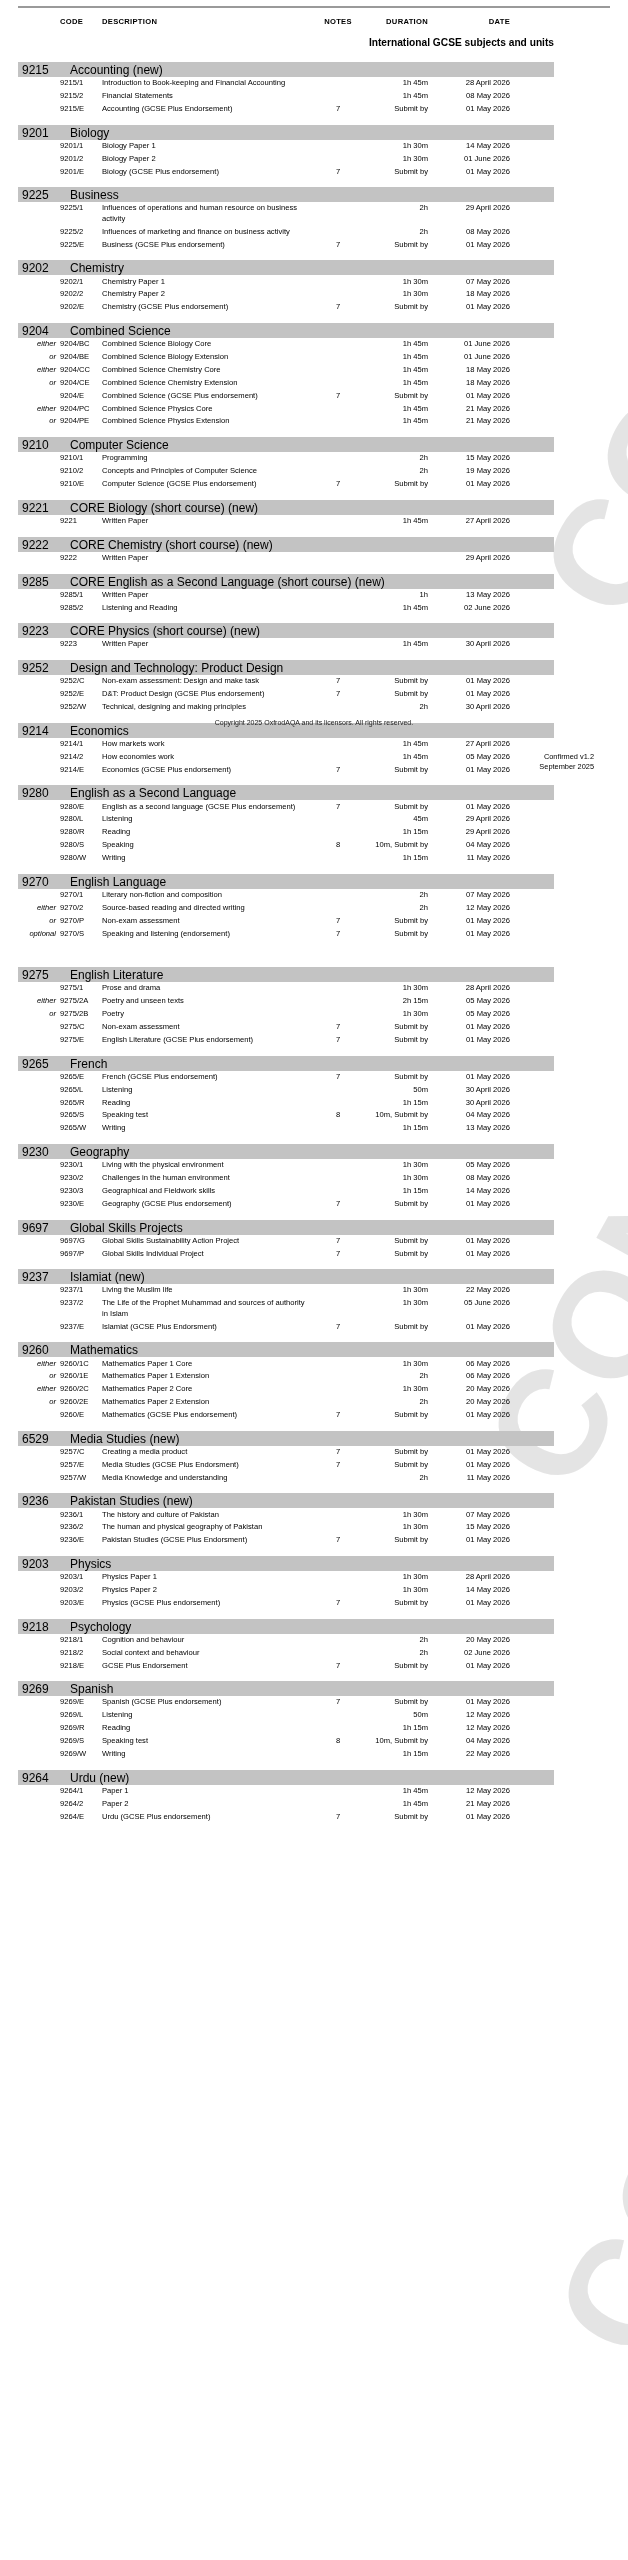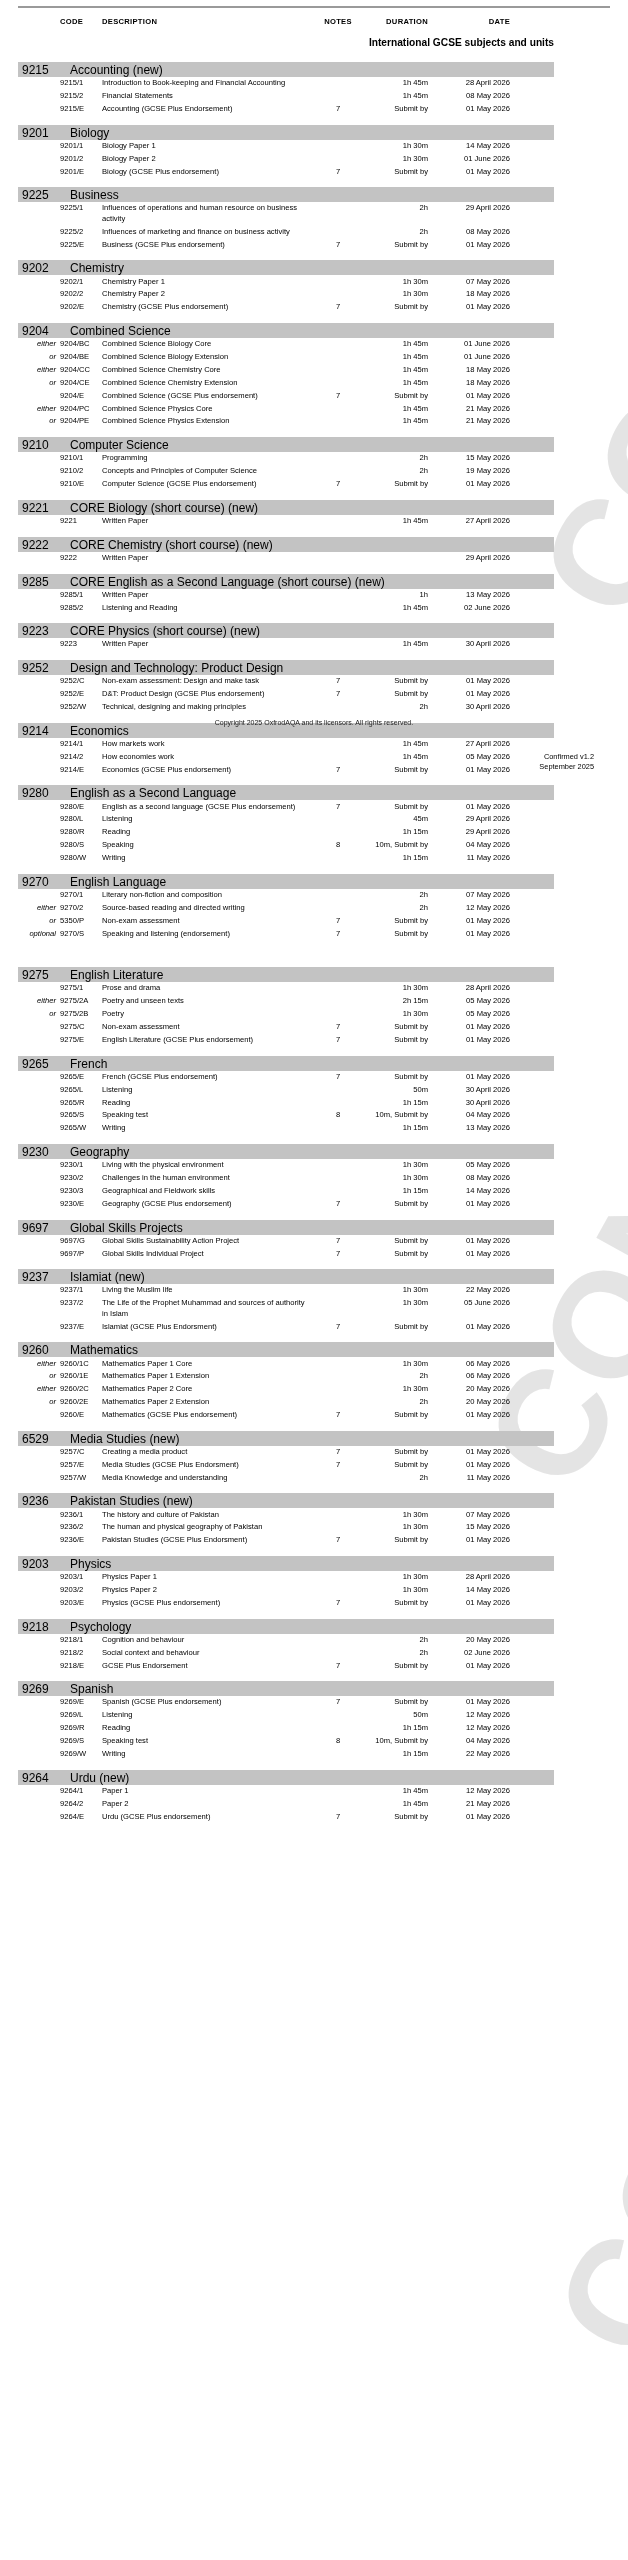--- a/index.html
+++ b/index.html
@@ -577,21 +577,21 @@
           <div class="unit-row">
             <div class="c-either">either</div>
             <div class="c-code">9270/2</div>
             <div class="c-desc">Source-based reading and directed writing</div>
             <div class="c-notes"></div>
             <div class="c-dur">2h</div>
             <div class="c-date">12 May 2026</div>
           </div>
           <div class="unit-row">
             <div class="c-either">or</div>
-            <div class="c-code">5350/P</div>
+            <div class="c-code">9270/P</div>
             <div class="c-desc">Non-exam assessment</div>
             <div class="c-notes">7</div>
             <div class="c-dur">Submit by</div>
             <div class="c-date">01 May 2026</div>
           </div>
           <div class="unit-row">
             <div class="c-either">optional</div>
             <div class="c-code">9270/S</div>
             <div class="c-desc">Speaking and listening (endorsement)</div>
             <div class="c-notes">7</div>

